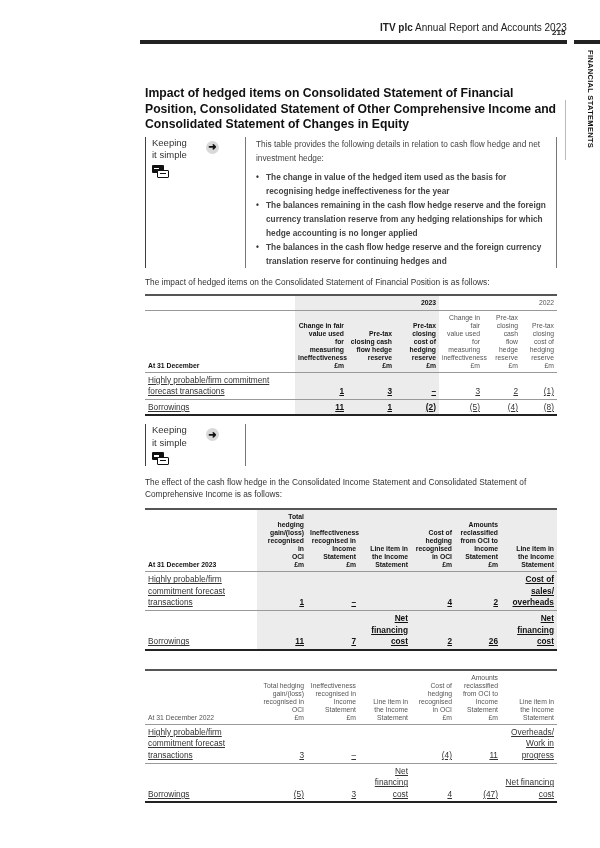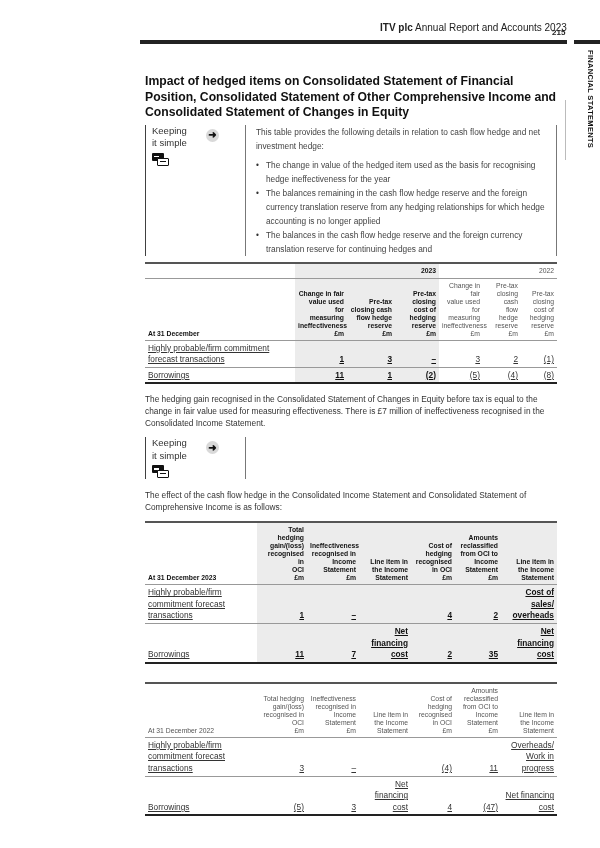--- a/index.html
+++ b/index.html
@@ -7,35 +7,35 @@
   body { position: relative; font-family: "Liberation Sans", sans-serif; color: #1a1a1a; }
 
   .header-text { position: absolute; top: 22px; left: 380px; width: 170px; text-align: right; font-size: 10px; color: #222; white-space: nowrap; }
   .header-text b { font-weight: 700; }
   .page-num { position: absolute; top: 28px; left: 552px; font-size: 8px; font-weight: 700; color: #222; }
   .top-rule { position: absolute; top: 40px; left: 140px; width: 427px; height: 4px; background: #222; }
   .top-rule-right { position: absolute; top: 40px; left: 574px; width: 26px; height: 4px; background: #222; }
   .side-tab { position: absolute; top: 50px; left: 586px; writing-mode: vertical-rl; font-size: 7.5px; font-weight: 700; letter-spacing: 0.3px; color: #111; white-space: nowrap; }
   .side-line { position: absolute; top: 100px; left: 565px; width: 1px; height: 60px; background: #bbb; }
 
-  .content { position: absolute; left: 145px; top: 74px; width: 412px; }
+  .content { position: absolute; left: 145px; top: 86px; width: 412px; }
   h1 { font-size: 12.2px; line-height: 15.5px; font-weight: 700; color: #111; margin-bottom: 4px; }
 
   .kis { display: flex; position: relative; margin: 2px 0 6px 0; }
   .kis-left { width: 90px; border-left: 1px solid #404040; padding-left: 6px; position: relative; }
   .kis-title { font-size: 9.5px; line-height: 12.5px; color: #333; }
   .kis-arrow { position: absolute; left: 60px; top: 4px; width: 13px; height: 13px; border-radius: 50%; background: #d9d9d9; display: flex; align-items: center; justify-content: center; font-size: 10px; font-weight: 700; color: #111; line-height: 1; }
   .kis-chat { margin-top: 3px; width: 18px; height: 14px; position: relative; }
   .kis-chat .b1 { position: absolute; left: 0; top: 0; width: 12px; height: 8px; background: #111; border-radius: 1px; }
   .kis-chat .b2 { position: absolute; left: 5px; top: 5px; width: 12px; height: 8px; background: #fff; border: 1.5px solid #111; border-radius: 1px; }
   .kis-chat .l1 { position: absolute; left: 2px; top: 3px; width: 5px; height: 1.5px; background: #fff; }
   .kis-chat .l2 { position: absolute; left: 8px; top: 8px; width: 6px; height: 1.2px; background: #111; }
   .kis-divider { width: 1px; background: #777; margin: 0 10px 0 10px; }
   .kis-body { flex: 1; font-size: 8.3px; line-height: 14px; color: #444; padding-right: 6px; }
-  .kis-body ul { margin-top: 5px; padding-left: 10px; list-style: none; }
+  .kis-body ul { margin-top: 5px; padding-left: 10px; list-style: none; font-weight: bold; }
   .kis-body li { position: relative; }
   .kis-body li::before { content: "\2022"; position: absolute; left: -10px; color: #333; }
   .kis-rightline { position: absolute; right: 0; top: 0; bottom: 0; width: 1px; background: #777; }
 
   p.para { font-size: 8.3px; line-height: 12px; color: #333; margin: 8px 0 6px 0; }
   .section-title { font-size: 8.6px; font-weight: 700; color: #111; margin: 8px 0 6px 0; }
 
   table { border-collapse: collapse; width: 412px; table-layout: fixed; }
   td, th { font-size: 6.8px; line-height: 8px; text-align: right; vertical-align: bottom; padding: 1px 3px; }
   .t1 { border-top: 2px solid #555; }
@@ -80,20 +80,21 @@
       <div>This table provides the following details in relation to cash flow hedge and net investment hedge:</div>
       <ul>
         <li>The change in value of the hedged item used as the basis for recognising hedge ineffectiveness for the year</li>
         <li>The balances remaining in the cash flow hedge reserve and the foreign currency translation reserve from any hedging relationships for which hedge accounting is no longer applied</li>
         <li>The balances in the cash flow hedge reserve and the foreign currency translation reserve for continuing hedges and</li>
       </ul>
     </div>
     <div class="kis-rightline"></div>
   </div>
 
+  <p class="para">The impact of hedged items on the Consolidated Statement of Financial Position is as follows:</p>
 
   <table>
     <colgroup>
         <col style="width:150px">
         <col style="width:52px">
         <col style="width:48px">
         <col style="width:44px">
         <col style="width:44px">
         <col style="width:38px">
         <col style="width:36px">
@@ -131,21 +132,20 @@
       <td class="shade bold b-top">11</td>
       <td class="shade bold b-top">1</td>
       <td class="shade bold b-top">(2)</td>
       <td class="b-top">(5)</td>
       <td class="b-top">(4)</td>
       <td class="b-top">(8)</td>
     </tr>
   </tbody>
     </table>
 
-  <p class="para" style="margin-top:9px">The hedging gain recognised in the Consolidated Statement of Changes in Equity before tax is equal to the change in fair value used for measuring effectiveness. There is £7 million of ineffectiveness recognised in the Consolidated Income Statement.</p>
 
   <div class="kis" style="margin-top:8px">
     <div class="kis-left">
       <div class="kis-title">Keeping</div>
       <div class="kis-title">it simple</div>
       <div class="kis-chat">
           <div class="b1"></div>
           <div class="b2"></div>
           <div class="l1"></div>
           <div class="l2"></div>
@@ -185,21 +185,21 @@
       <td class="shade bold">4</td>
       <td class="shade bold">2</td>
       <td class="shade bold">Cost of sales/ overheads</td>
     </tr>
     <tr class="row-body b-bottom-thick">
       <td class="lbl b-top">Borrowings</td>
       <td class="shade bold b-top">11</td>
       <td class="shade bold b-top">7</td>
       <td class="shade bold b-top">Net financing cost</td>
       <td class="shade bold b-top">2</td>
-      <td class="shade bold b-top">35</td>
+      <td class="shade bold b-top">26</td>
       <td class="shade bold b-top">Net financing cost</td>
     </tr>
   </tbody>
     </table>
 
   <table style="margin-top:18px">
     <colgroup>
         <col style="width:112px">
         <col style="width:50px">
         <col style="width:52px">

